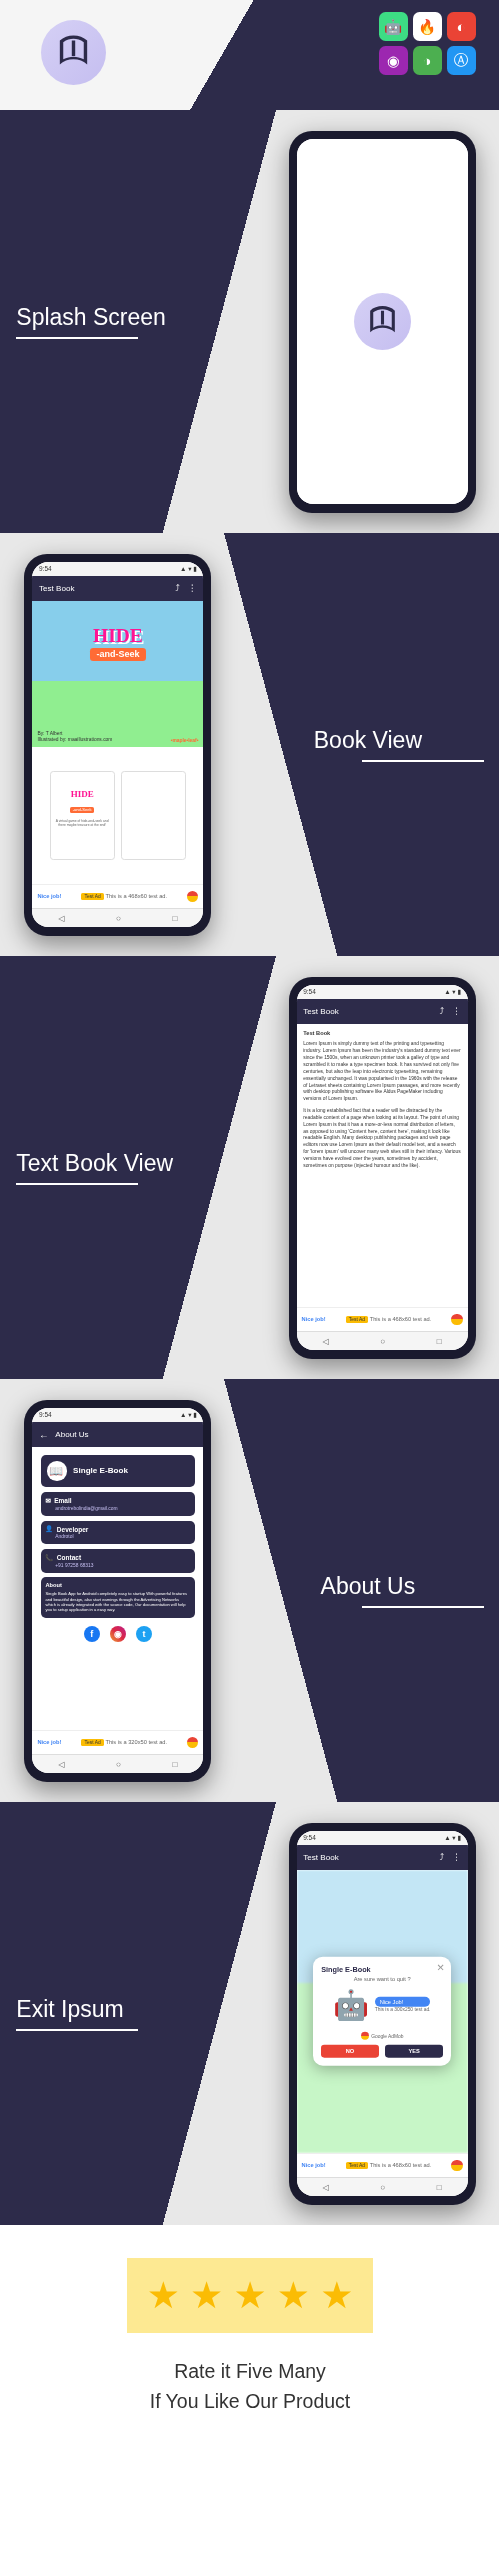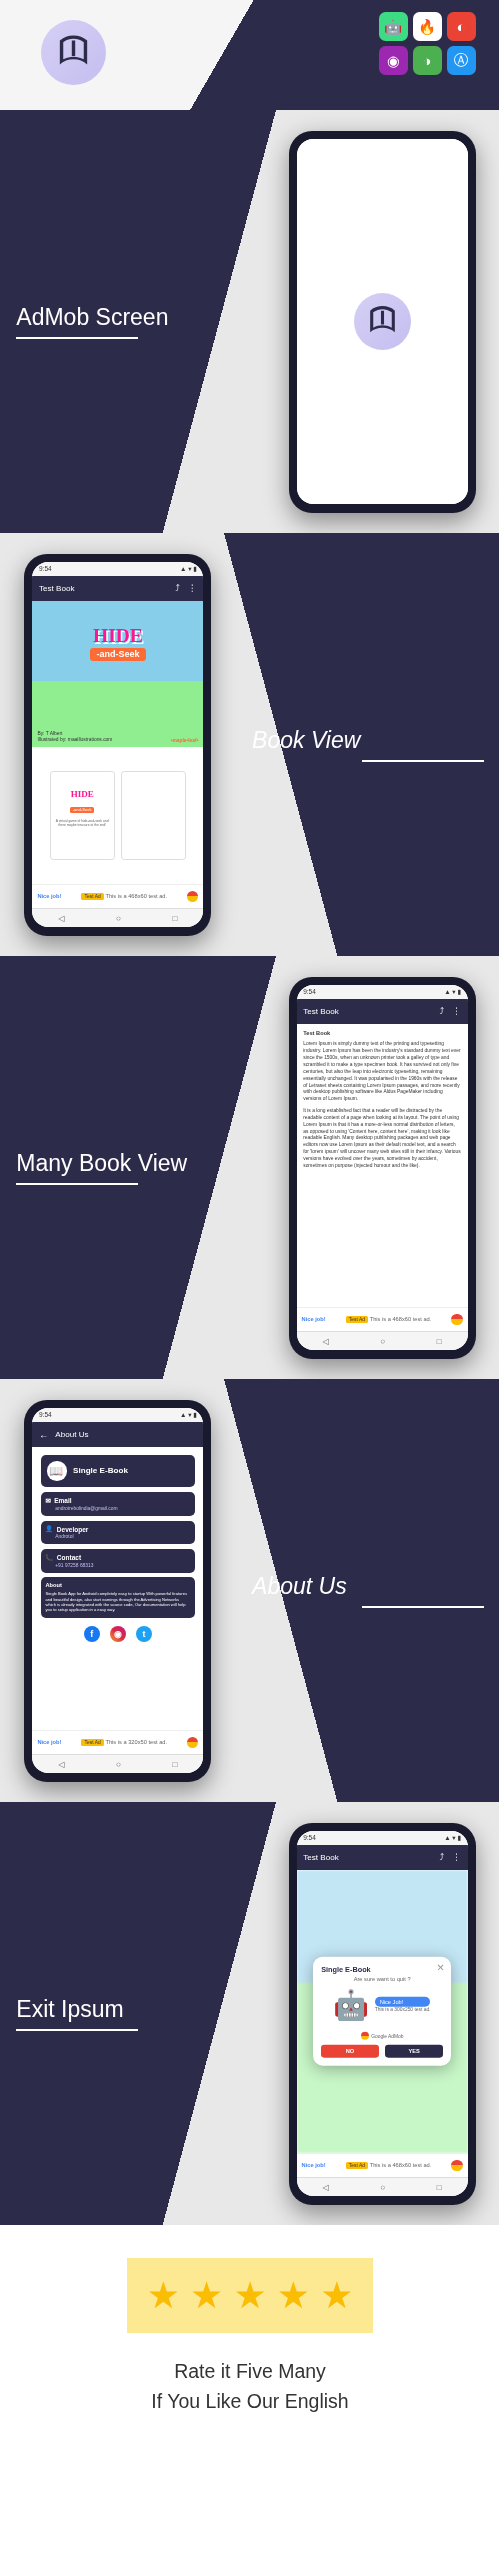--- a/index.html
+++ b/index.html
@@ -19,21 +19,21 @@
   .h-icon.purple { background: #9c27b0; color: #fff; }
   .h-icon.teal { background: #4CAF50; color: #fff; }
   .h-icon.blue { background: #2196F3; color: #fff; }
   
   
   .screen-section { height: 423px; display: flex; align-items: center; }
   .screen-section.gray-left { background: linear-gradient(105deg, #2d2b4a 0%, #2d2b4a 45%, #e8e8e8 40%); }
   .screen-section.gray-right { background: linear-gradient(75deg, #e8e8e8 0%, #e8e8e8 55%, #2d2b4a 50%); }
   
   .section-label { color: #fff; font-size: 23px; font-weight: 300; padding: 0 16.3px; flex: 1; }
-  .section-label.right { text-align: left; font-style: italic; }
+  .section-label.right { text-align: center; }
   .section-label .underline { display: block; width: 122px; height: 1.6px; background: #fff; margin-top: 6.5px; }
   .section-label.right .underline { margin-left: auto; }
   
   .phone { width: 187px; height: 382px; background: #1a1a2e; border-radius: 23px; padding: 8.1px; margin: 0 24.4px; box-shadow: 0 8.1px 24.4px rgba(0,0,0,0.4); }
   .phone-inner { width: 100%; height: 100%; background: #fff; border-radius: 16.3px; overflow: hidden; display: flex; flex-direction: column; position: relative; }
   
   .status-bar { height: 14.6px; background: #f5f5f5; display: flex; justify-content: space-between; align-items: center; padding: 0 6.5px; font-size: 6.5px; color: #333; }
   .app-bar { height: 24.4px; background: #2d2b4a; color: #fff; display: flex; align-items: center; padding: 0 6.5px; font-size: 8.1px; }
   .app-bar .back { margin-right: 6.5px; font-size: 9.8px; }
   .app-bar .title { flex: 1; }
@@ -120,21 +120,21 @@
     <div class="h-icon fire">🔥</div>
     <div class="h-icon red">◐</div>
     <div class="h-icon purple">◉</div>
     <div class="h-icon teal">◑</div>
     <div class="h-icon blue">Ⓐ</div>
   </div>
 </div>
 
 <div class="section screen-section gray-left">
   <div class="section-label">
-    <span>AdMob Screen</span>
+    <span>Splash Screen</span>
     <span class="underline"></span>
   </div>
   <div class="phone">
     <div class="phone-inner">
       <div class="phone-content splash-content">
         <div class="splash-icon">
           <svg viewBox="0 0 24 24">
               <path fill="#2d2b4a" d="M12 2C9 2 6 3 4 5v14c2-2 5-3 8-3s6 1 8 3V5c-2-2-5-3-8-3zm0 2c2 0 4 .5 6 2v10c-2-1-4-1.5-6-1.5s-4 .5-6 1.5V6c2-1.5 4-2 6-2zm-1 1v9h2V5h-2z"></path>
             </svg>
         </div>
@@ -189,21 +189,21 @@
     </div>
   </div>
   <div class="section-label right">
     <span>Book View</span>
     <span class="underline"></span>
   </div>
 </div>
 
 <div class="section screen-section gray-left">
   <div class="section-label">
-    <span>Many Book View</span>
+    <span>Text Book View</span>
     <span class="underline"></span>
   </div>
   <div class="phone">
     <div class="phone-inner">
       <div class="status-bar">
         <span>9:54</span>
           <span>▲ ▾ ▮</span>
       </div>
       <div class="app-bar">
         <span class="title">Test Book</span>
@@ -354,16 +354,16 @@
 <div class="section rating-section">
   <div class="stars-box">
     <span class="star">★</span>
     <span class="star">★</span>
     <span class="star">★</span>
     <span class="star">★</span>
     <span class="star">★</span>
   </div>
   <div class="rating-text">
     <div>Rate it Five Many</div>
-    <div>If You Like Our English</div>
+    <div>If You Like Our Product</div>
   </div>
 </div>
 
 
 </body></html>

